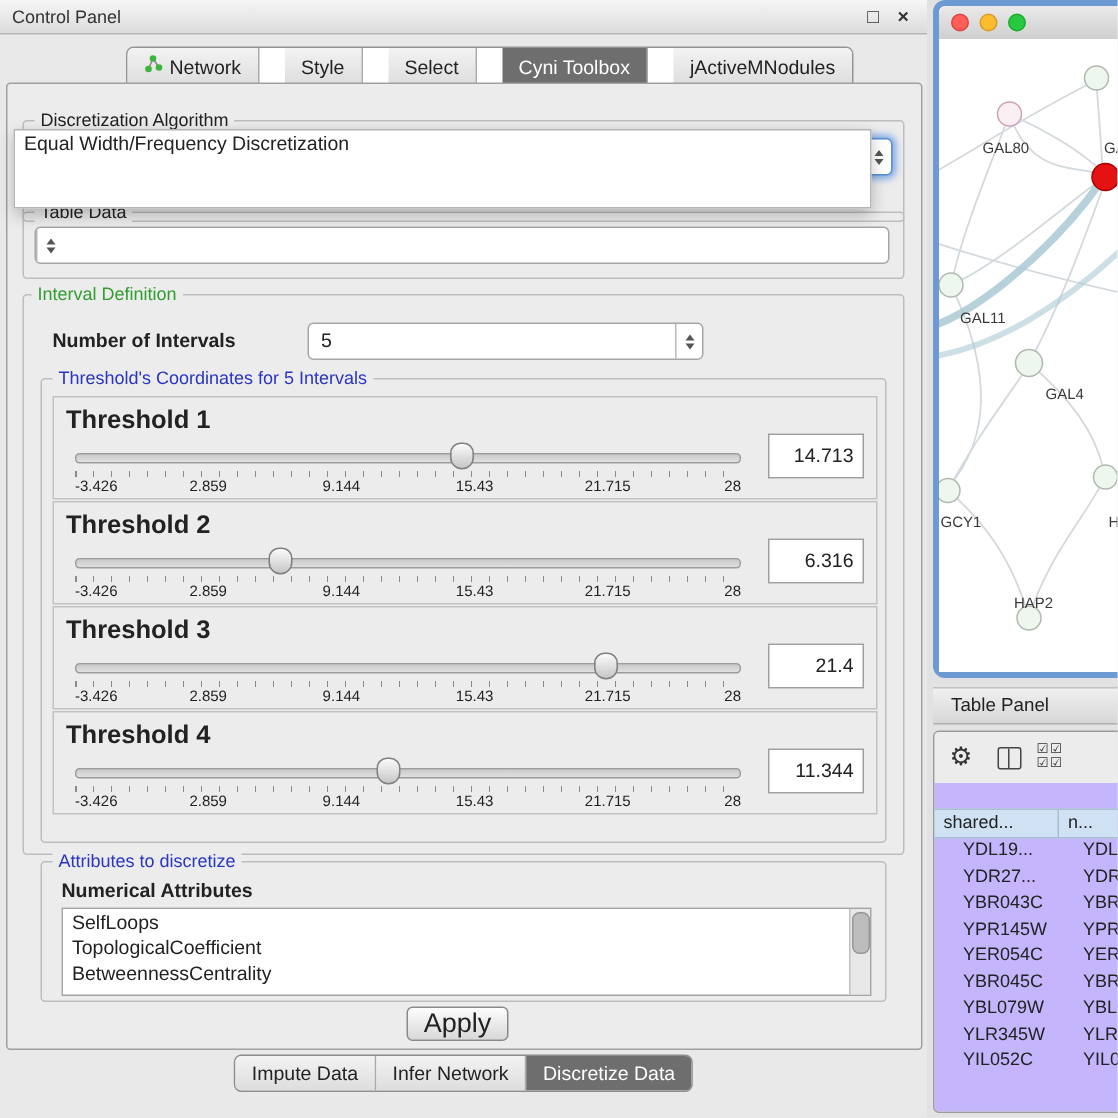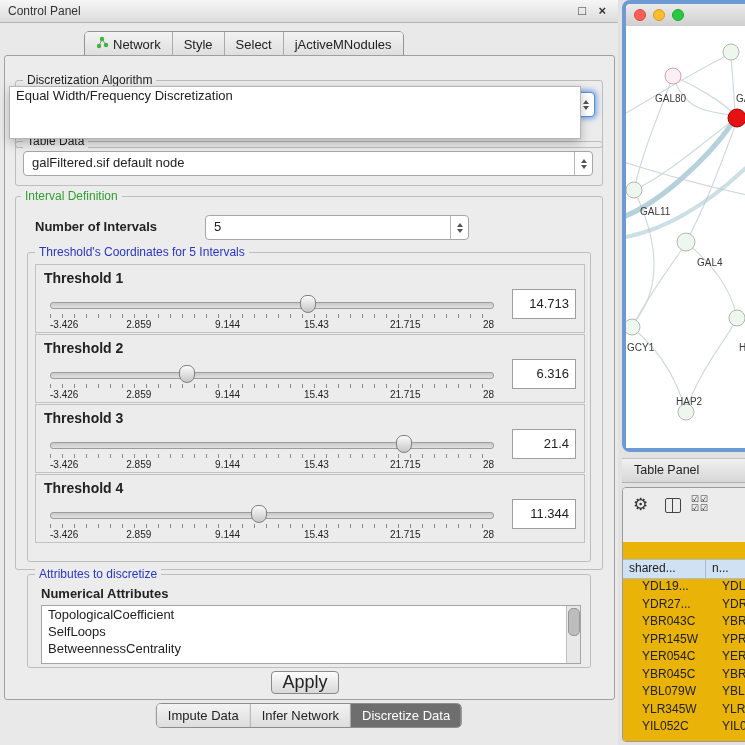--- a/index.html
+++ b/index.html
@@ -8,21 +8,21 @@
   
   #left{position:absolute;left:0;top:0;width:618px;height:745px;background:#e9e9e9;}
   #cp-titlebar{position:absolute;left:0;top:0;width:100%;height:22px;
     background:linear-gradient(#f6f6f6,#dcdcdc);border-bottom:1px solid #b5b5b5;}
   #cp-title{position:absolute;left:8px;top:0;line-height:22px;font-size:12px;color:#333;}
   .win-btn{position:absolute;top:0;line-height:22px;font-size:13px;color:#333;cursor:default;}
   #btn-float{right:32px;}
   #btn-close{right:12px;font-weight:bold;}
   
   #top-tabs{position:absolute;left:84px;top:31px;height:25px;display:flex;
-    border:1px solid #949494;border-radius:5px 5px 0 0;overflow:hidden;background:#ffffff;}
+    border:1px solid #949494;border-radius:5px 5px 0 0;overflow:hidden;background:#ffffff;gap:17px;}
   .tab{padding:0 11px;font-size:13px;line-height:24px;background:linear-gradient(#f3f3f3,#dddddd);
     border-right:1px solid #aaa;white-space:nowrap;display:flex;align-items:center;gap:4px;}
   .tab:last-child{border-right:none;}
   .tab.selected{background:#6e6e6e;color:#fff;}
   
   #pane{position:absolute;left:4px;top:55px;width:609px;height:643px;background:#ececec;
     border:1px solid #a0a0a0;border-radius:3px;}
   .group{position:absolute;border:1px solid #bdbdbd;border-radius:3px;}
   .gtitle{position:absolute;background:#ececec;padding:0 4px;font-size:12px;z-index:3;white-space:nowrap;}
   .gtitle.green{color:#2f9e2f;}
@@ -38,21 +38,21 @@
   #algo-combo{left:16px;top:36px;width:572px;border-color:#5a8fd0;
     box-shadow:0 0 5px 2px rgba(90,145,230,.75);}
   
   #popup{position:absolute;left:4px;top:30px;width:570px;height:51px;background:#fff;
     border:1px solid #b5b5b5;box-shadow:0 4px 10px rgba(0,0,0,.25);z-index:50;}
   #popup .ph{text-align:center;color:#b4b4b4;font-size:12px;padding-top:2px;height:15px;}
   #popup .opt1{font-weight:bold;font-size:13px;padding:1px 6px;}
   #popup .opt2{font-size:13px;padding:1px 6px;}
   
   .tpanel{position:absolute;left:30px;width:548px;height:67px;border:1px solid #c2c2c2;background:#ececec;}
-  .tlabel{position:absolute;left:8px;top:5px;font-size:14px;font-weight:bold;text-align:right;}
+  .tlabel{position:absolute;left:8px;top:5px;font-size:17px;font-weight:bold;text-align:right;}
   .tvalue{position:absolute;right:8px;top:24px;width:56px;height:28px;background:#fff;
     border:1px solid #9f9f9f;font-size:13px;text-align:right;line-height:28px;padding-right:6px;}
   .slider{position:absolute;left:10px;top:28px;width:452px;height:38px;}
   .track{position:absolute;left:4px;right:4px;top:9px;height:5px;
     background:linear-gradient(#c9c9c9,#e0e0e0);border:1px solid #9c9c9c;border-radius:3px;}
   .thumb{position:absolute;top:2px;width:14px;height:16px;
     background:linear-gradient(#fbfbfb,#c6c6c6);border:1px solid #7f7f7f;
     border-radius:7px 7px 8px 8px;}
   .ticks{position:absolute;left:4px;right:4px;top:21px;height:4px;
     background:repeating-linear-gradient(to right,#8a8a8a 0,#8a8a8a 1px,transparent 1px,transparent 12px);}
@@ -89,21 +89,21 @@
     background:linear-gradient(#f0f0f0,#d7d7d7);border-top:1px solid #c2c2c2;border-bottom:1px solid #b0b0b0;}
   #tp-bar span{margin-left:12px;line-height:23px;font-size:12.5px;color:#222;display:inline-block;}
   
   #tbl-window{position:absolute;left:622px;top:487px;width:123px;height:253px;
     background:#ececec;border:1px solid #9a9a9a;border-radius:4px 0 0 4px;overflow:hidden;}
   #tbl-toolbar{position:absolute;left:0;top:0;right:0;height:34px;background:#ececec;}
   #gear{position:absolute;left:10px;top:6px;font-size:17px;color:#333;}
   #colicon{position:absolute;left:42px;top:10px;width:14px;height:13px;border:1.5px solid #444;border-radius:2px;}
   #colicon::after{content:"";position:absolute;left:5.5px;top:0;bottom:0;width:1.5px;background:#444;}
   #checks{position:absolute;left:68px;top:7px;width:24px;font-size:9px;line-height:9px;color:#333;letter-spacing:1px;}
-  #tbl-white{position:absolute;left:0;top:34px;right:0;bottom:0;background:#eab308;margin-top:20px;}
+  #tbl-white{position:absolute;left:0;top:34px;right:0;bottom:0;background:#c4b5fd;}
   #tbl-header{position:absolute;left:0;top:17px;right:0;height:18px;background:#cfe1f3;
     border-top:1px solid #a8bdd2;border-bottom:1px solid #a8bdd2;display:flex;font-size:12px;}
   #tbl-header .hc1{width:76px;border-right:1px solid #a8bdd2;padding-left:6px;line-height:17px;}
   #tbl-header .hc2{flex:1;padding-left:6px;line-height:17px;}
   #tbl-rows{position:absolute;left:0;top:36px;right:0;bottom:0;font-size:12px;}
   .trow{display:flex;height:17.5px;line-height:17.5px;}
   .trow .c1{width:76px;padding-left:19px;overflow:hidden;white-space:nowrap;}
   .trow .c2{flex:1;padding-left:4px;overflow:hidden;white-space:nowrap;}
   svg text{font-family:"Liberation Sans",sans-serif;font-size:10px;fill:#3a3a3a;}
 </style>
@@ -129,20 +129,23 @@
         </svg>
       </span>
       <span>Network</span>
     </div>
     <div class="tab">
       <span>Style</span>
     </div>
     <div class="tab">
       <span>Select</span>
     </div>
+    <div class="tab selected">
+      <span>Cyni Toolbox</span>
+    </div>
     <div class="tab">
       <span>jActiveMNodules</span>
     </div>
   </div>
 
   <div id="pane">
 
     <div class="group" style="left:10px;top:24px;width:586px;height:66px;"></div>
     <span class="gtitle" style="left:18px;top:17px;">Discretization Algorithm</span>
     <div class="combo" id="algo-combo">
@@ -153,21 +156,20 @@
         </span>
     </div>
 
     <div id="popup">
       <div class="opt2">Equal Width/Frequency Discretization</div>
     </div>
 
     <div class="group" style="left:10px;top:85px;width:586px;height:43px;"></div>
     <span class="gtitle" style="left:18px;top:78px;">Table Data</span>
     <div class="combo" style="left:18px;top:95px;width:568px;">
-      <span class="val">galFiltered.sif default node</span>
       <span class="stepper">
           <i class="arr-up"></i>
           <i class="arr-dn"></i>
         </span>
     </div>
 
     <div class="group" style="left:10px;top:140px;width:586px;height:372px;"></div>
     <span class="gtitle green" style="left:16px;top:133px;">Interval Definition</span>
 
     <span style="position:absolute;left:30px;top:163px;font-size:13px;font-weight:bold;">Number of Intervals</span>
@@ -251,22 +253,22 @@
           <span class="s5">28</span>
         </div>
       </div>
       <div class="tvalue">11.344</div>
     </div>
 
     <div class="group" style="left:22px;top:518px;width:562px;height:92px;"></div>
     <span class="gtitle blue" style="left:30px;top:511px;">Attributes to discretize</span>
     <span id="attr-label">Numerical Attributes</span>
     <div id="attr-list">
+      <div class="item">SelfLoops</div>
       <div class="item">TopologicalCoefficient</div>
-      <div class="item">SelfLoops</div>
       <div class="item">BetweennessCentrality</div>
       <div id="attr-scroll">
           <div class="sthumb"></div>
         </div>
     </div>
 
     <div id="apply-btn">Apply</div>
   </div>
 
   <div id="bottom-tabs">

